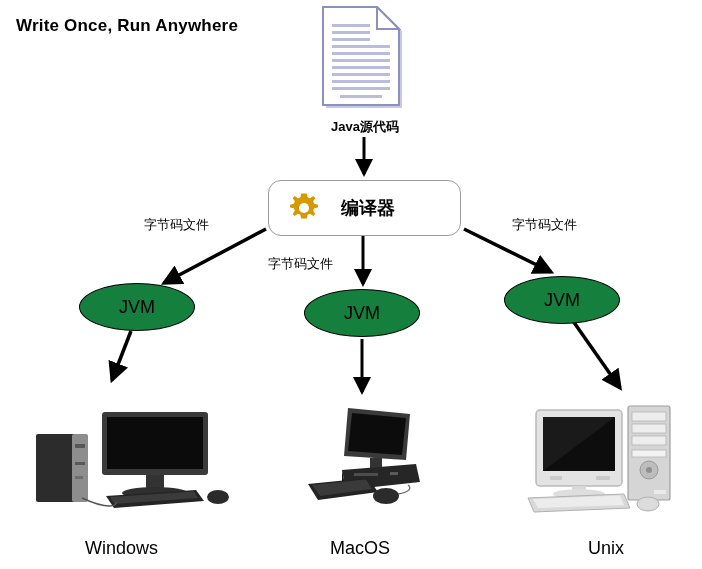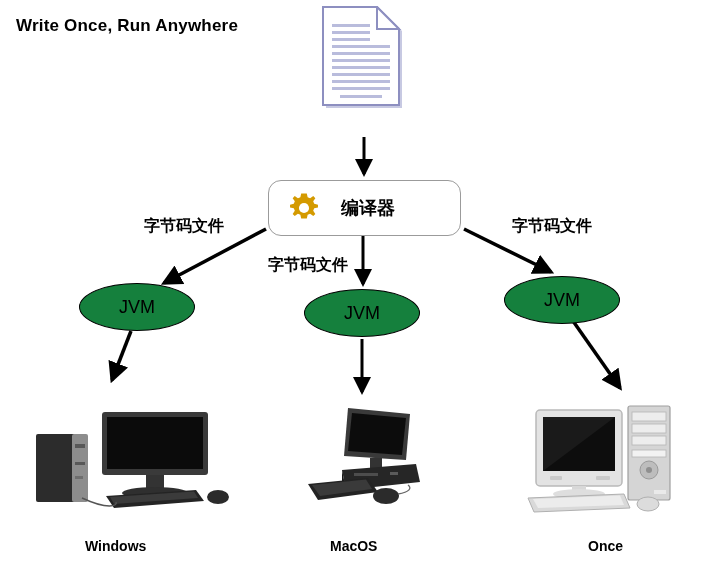--- a/index.html
+++ b/index.html
@@ -97,41 +97,41 @@
     font-size: 18px;
     color: #000;
   }
   .jvm-left   { left: 79px;  top: 283px; }
   .jvm-mid    { left: 304px; top: 289px; }
   .jvm-right  { left: 504px; top: 276px; }
 
   
   .edge-label {
     position: absolute;
-    font-size: 16px;
-    font-weight: bold;
+    font-size: 13px;
+    font-weight: normal;
     white-space: nowrap;
     color: #000;
   }
   .lbl-left  { left: 144px; top: 216px; }
   .lbl-mid   { left: 268px; top: 255px; }
   .lbl-right { left: 512px; top: 216px; }
 
   
   .computer {
     position: absolute;
   }
   .pc-win  { left: 28px;  top: 398px; width: 210px; height: 120px; }
   .pc-unix { left: 294px; top: 402px; width: 140px; height: 112px; }
   .pc-mac  { left: 520px; top: 398px; width: 158px; height: 120px; }
 
   .os-label {
     position: absolute;
-    font-size: 14px;
-    font-weight: bold;
+    font-size: 18px;
+    font-weight: normal;
     white-space: nowrap;
     color: #000;
   }
   .os-win  { left: 85px;  top: 538px; }
   .os-unix { left: 330px; top: 538px; }
   .os-mac  { left: 588px; top: 538px; }
 </style>
 </head>
 <body>
 
@@ -172,20 +172,21 @@
       <rect x="10" y="39" width="58" height="3"></rect>
       <rect x="10" y="46" width="58" height="3"></rect>
       <rect x="10" y="53" width="58" height="3"></rect>
       <rect x="10" y="60" width="58" height="3"></rect>
       <rect x="10" y="67" width="58" height="3"></rect>
       <rect x="10" y="74" width="58" height="3"></rect>
       <rect x="10" y="81" width="58" height="3"></rect>
       <rect x="18" y="89" width="42" height="3"></rect>
     </g>
   </svg>
+  <div class="doc-label">Java源代码</div>
 
   <div class="compiler-box">
     <svg class="gear-icon" viewBox="0 0 32 32">
       <path fill="#D49A00" d="M16 0.5 l3.0 0 0.9 4.0 2.6 1.1 3.4-2.3 2.2 2.2 -2.3 3.4 1.1 2.6 4.0 0.9 0 3.0 -4.0 0.9 -1.1 2.6 2.3 3.4 -2.2 2.2 -3.4-2.3 -2.6 1.1 -0.9 4.0 -3.0 0 -3.0 0 -0.9-4.0 -2.6-1.1 -3.4 2.3 -2.2-2.2 2.3-3.4 -1.1-2.6 -4.0-0.9 0-3.0 4.0-0.9 1.1-2.6 -2.3-3.4 2.2-2.2 3.4 2.3 2.6-1.1 0.9-4.0z"></path>
       <circle cx="16" cy="16" r="5.4" fill="#ffffff"></circle>
     </svg>
     <span class="compiler-label">编译器</span>
   </div>
 
   <div class="edge-label lbl-left">字节码文件</div>
@@ -254,15 +255,15 @@
     <rect x="112" y="52" width="34" height="7" fill="#f2f2f2" stroke="#b5b5b5" stroke-width="0.8"></rect>
     <circle cx="129" cy="72" r="9" fill="#bdbdbd" stroke="#9a9a9a" stroke-width="1"></circle>
     <circle cx="129" cy="72" r="3" fill="#8f8f8f"></circle>
     <rect x="134" y="92" width="12" height="4" fill="#eaeaea"></rect>
 
     <polygon points="8,100 104,96 110,110 14,114" fill="#d9d9d9" stroke="#b0b0b0" stroke-width="1"></polygon>
     <polygon points="13,101 100,97.5 104,107 18,110" fill="#ececec"></polygon>
 
     <ellipse cx="128" cy="106" rx="11" ry="7" fill="#dcdcdc" stroke="#b0b0b0" stroke-width="1"></ellipse>
   </svg>
-  <div class="os-label os-mac">Once</div>
+  <div class="os-label os-mac">Unix</div>
 
 </div>
 
 </body></html>

